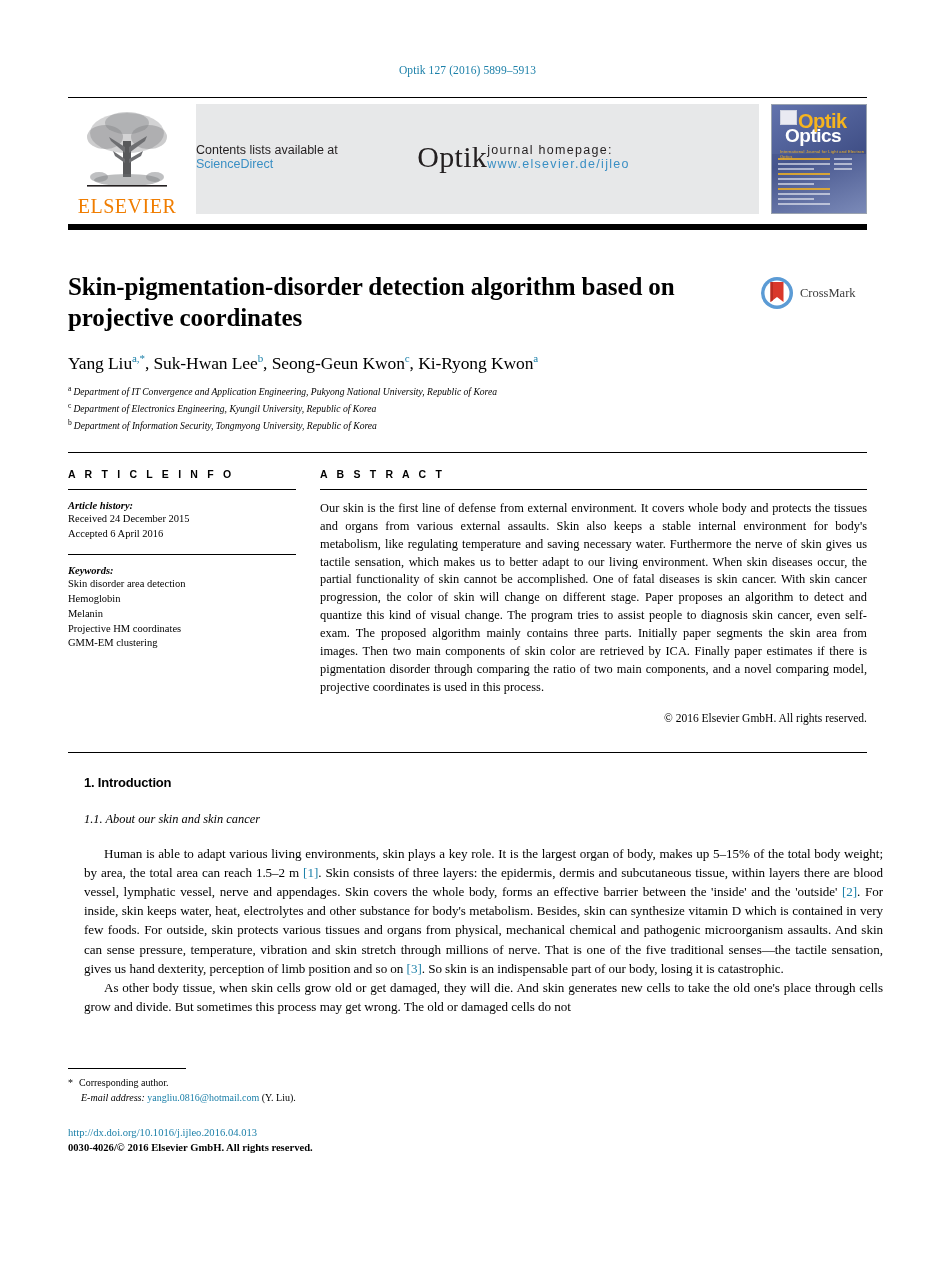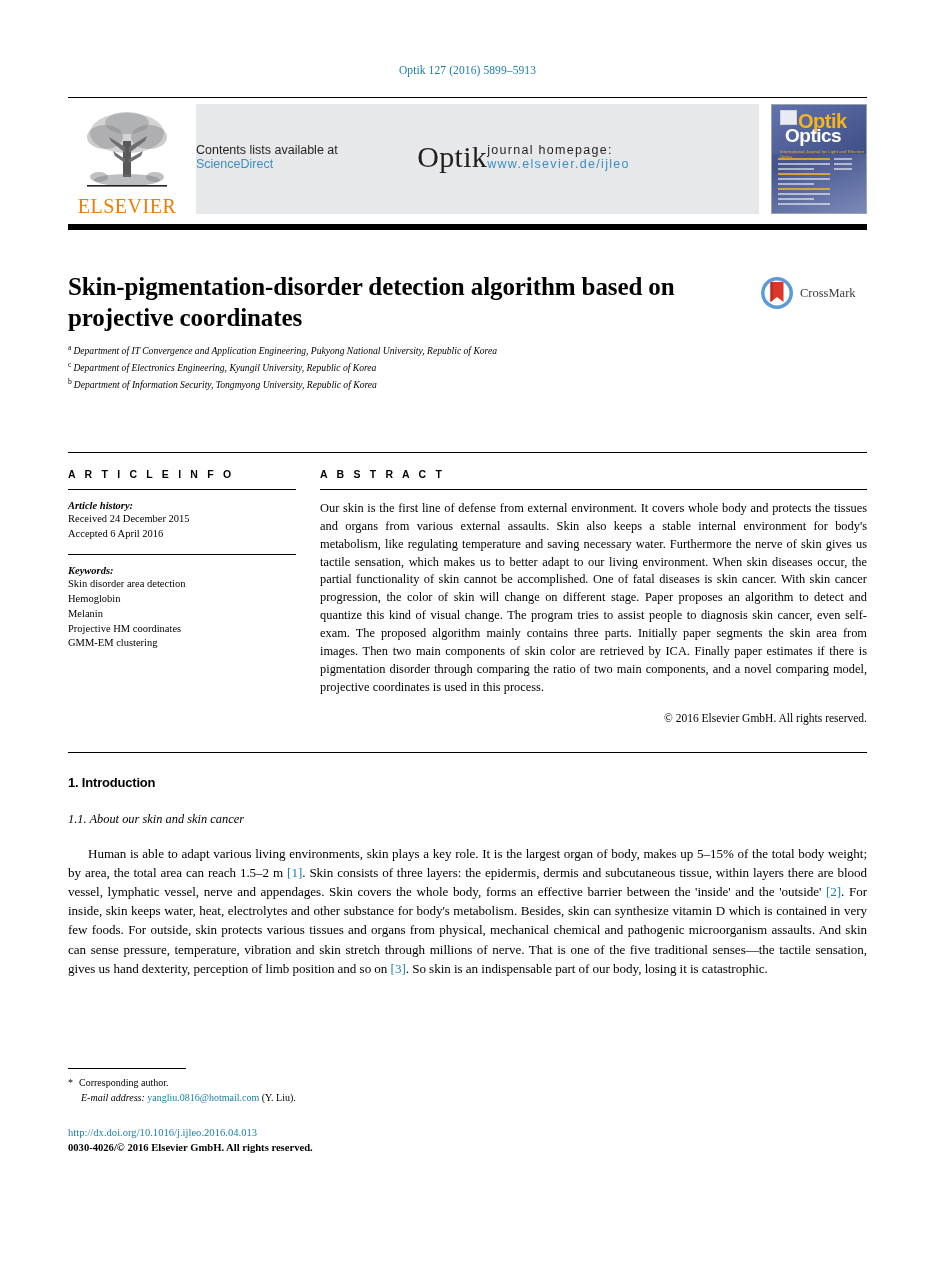--- a/index.html
+++ b/index.html
@@ -280,21 +280,21 @@
   .copyright {
     font-family: "Liberation Serif", serif;
     font-size: 11.5px;
     text-align: right;
     margin-top: 16px;
   }
 
   
   .body-block {
     position: absolute;
-    left: 68px; top: 775px;
+    left: 84px; top: 775px;
     width: 799px;
   }
   h2.sec-title {
     font-family: "Liberation Sans", sans-serif;
     font-size: 13px;
     font-weight: bold;
     margin: 0 0 22px 0;
     letter-spacing: -0.2px;
   }
   h3.subsec-title {
@@ -431,20 +431,26 @@
     <div class="crossmark">
       <svg width="36" height="36" viewBox="0 0 36 36">
         <circle cx="18" cy="18" r="16" fill="#5b9bd5"></circle>
         <circle cx="18" cy="18" r="12.5" fill="#ffffff"></circle>
         <path d="M11.5 7 L24.5 7 L24.5 27 L18 22 L11.5 27 Z" fill="#d9382b"></path>
         <path d="M11.5 7 L14 7 L14 25.2 L11.5 27 Z" fill="#b92d22"></path>
       </svg>
       <span class="crossmark-label">CrossMark</span>
     </div>
 
+    <div class="authors">
+      <span>Yang Liu</span><sup class="aff-mark">a,*</sup>,
+      <span>Suk-Hwan Lee</span><sup class="aff-mark">b</sup>,
+      <span>Seong-Geun Kwon</span><sup class="aff-mark">c</sup>,
+      <span>Ki-Ryong Kwon</span><sup class="aff-mark">a</sup>
+    </div>
 
     <div class="affiliations">
       <div><sup>a</sup><span>Department of IT Convergence and Application Engineering, Pukyong National University, Republic of Korea</span></div>
       <div><sup>c</sup><span>Department of Electronics Engineering, Kyungil University, Republic of Korea</span></div>
       <div><sup>b</sup><span>Department of Information Security, Tongmyong University, Republic of Korea</span></div>
     </div>
   </div>
 
   <div class="rule-mid" style="top:452px"></div>
 
@@ -479,20 +485,21 @@
   </div>
 
   <div class="rule-mid" style="top:752px"></div>
 
   <div class="body-block">
     <h2 class="sec-title">1.  Introduction</h2>
     <h3 class="subsec-title">1.1.  About our skin and skin cancer</h3>
 
     <p class="body-para"><span>Human is able to adapt various living environments, skin plays a key role. It is the largest organ of body, makes up 5–15% of the total body weight; by area, the total area can reach  1.5–2 m </span><span class="cite">[1]</span><span>. Skin consists of three layers: the epidermis, dermis and subcutaneous tissue, within layers there are blood vessel, lymphatic vessel, nerve and appendages. Skin covers the whole body, forms an effective barrier between the 'inside' and the 'outside' </span><span class="cite">[2]</span><span>. For inside, skin keeps water, heat, electrolytes and other substance for body's metabolism. Besides, skin can synthesize vitamin D which is contained in very few foods. For outside, skin protects various tissues and organs from physical, mechanical chemical and pathogenic microorganism assaults. And skin can sense pressure, temperature, vibration and skin stretch through millions of nerve. That is one of the five traditional senses—the tactile sensation, gives us hand dexterity, perception of limb position and so on </span><span class="cite">[3]</span><span>. So skin is an indispensable part of our body, losing it is catastrophic.</span></p>
 
+    <p class="body-para">As other body tissue, when skin cells grow old or get damaged, they will die. And skin generates new cells to take the old one's place through cells grow and divide. But sometimes this process may get wrong. The old or damaged cells do not</p>
   </div>
 
   <div class="footer">
     <div class="foot-rule"></div>
     <div class="foot-line">
       <span class="star">*</span><span>Corresponding author.</span>
     </div>
     <div class="foot-line">
       <span class="foot-em">E-mail address:</span>
       <span class="foot-link">yangliu.0816@hotmail.com</span>

